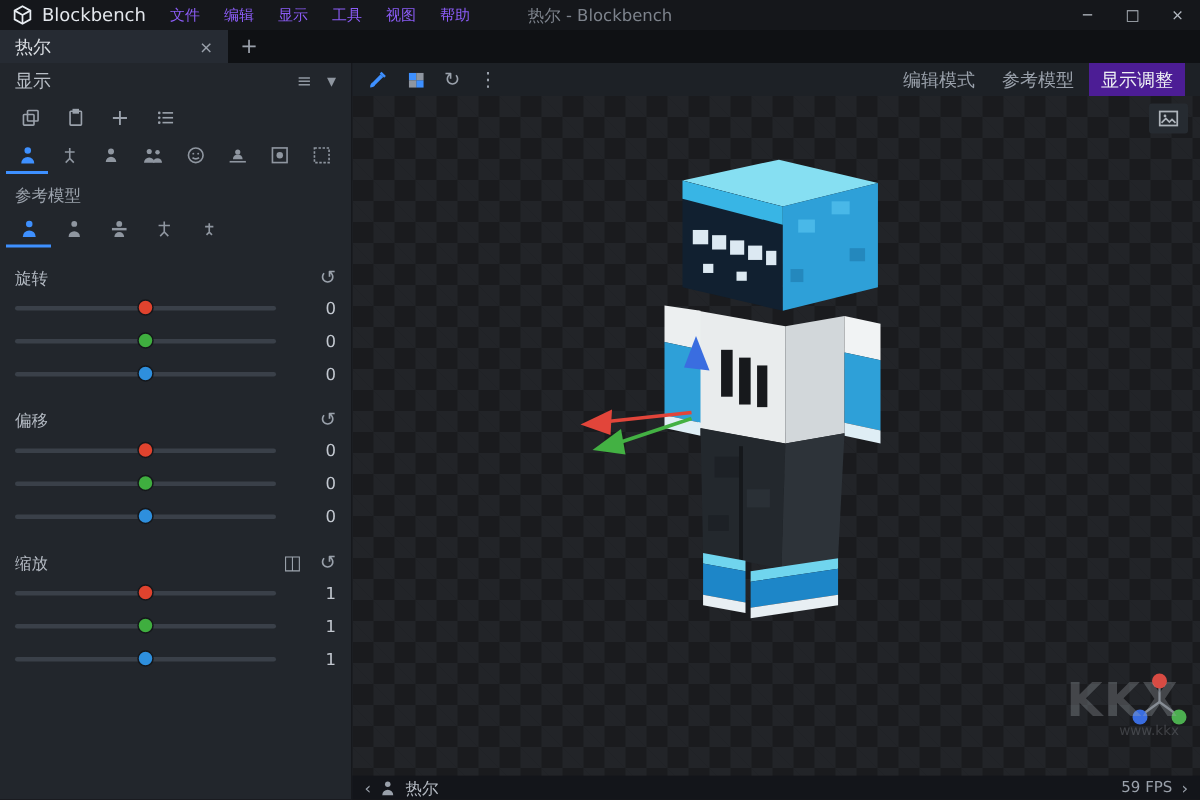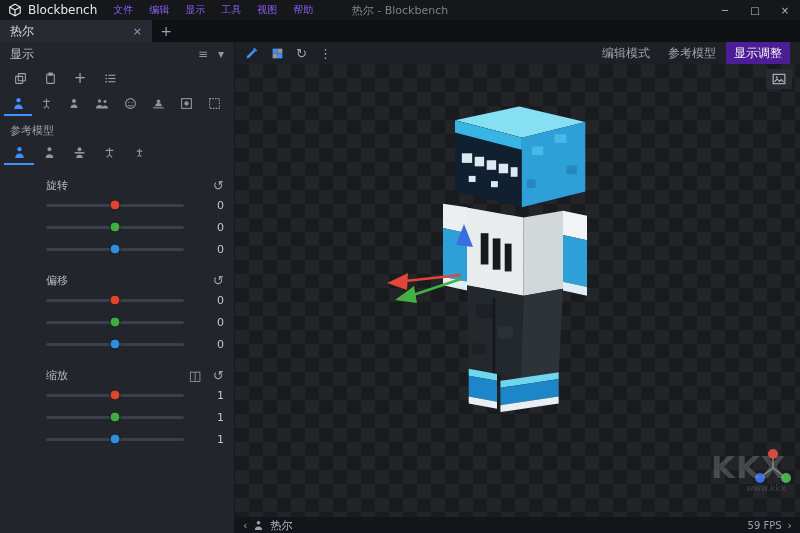--- a/index.html
+++ b/index.html
@@ -33,21 +33,21 @@
   .spacer { flex: 1; }
   .hdr-icon { color: #8f96a0; font-size: 12px; }
   .icon-row { display: flex; align-items: center; padding: 2px 8px; gap: 6px; }
   .tool-btn { width: 24px; height: 20px; display: flex; align-items: center; justify-content: center; color: #9aa1ab; }
   .tool-btn.big { font-size: 15px; }
   .label-row { padding: 7px 10px 1px; color: #9aa1ab; }
   .slot-row { display: flex; padding: 0 4px; margin-top: 2px; }
   .slot { width: 28px; height: 24px; display: flex; align-items: center; justify-content: center; color: #8f96a0; border-bottom: 2px solid transparent; }
   .slot.selected { color: #3e90ff; border-bottom-color: #3e90ff; }
   .ref-row .slot { width: 30px; }
-  .section { margin-top: 11px; margin-left: 36px; }
+  .section { margin-top: 11px; }
   .section-header { display: flex; align-items: center; padding: 0 10px; height: 18px; }
   .section-title { color: #b3b9c2; }
   .icon-btn { color: #9aa1ab; margin-left: 12px; font-size: 13px; }
   .slider-row { display: flex; align-items: center; height: 22px; padding: 0 10px; }
   .track { flex: 1; height: 3px; background: #3a4049; border-radius: 2px; position: relative; margin-right: 10px; }
   .handle { position: absolute; top: 50%; width: 11px; height: 11px; border-radius: 50%; transform: translate(-50%,-50%); border: 1px solid #15171b; }
   .handle.x { background: #e0432e; }
   .handle.y { background: #3fae3f; }
   .handle.z { background: #2e8fdd; }
   .slider-value { width: 30px; text-align: right; color: #c2c7cf; font-size: 11px; }

